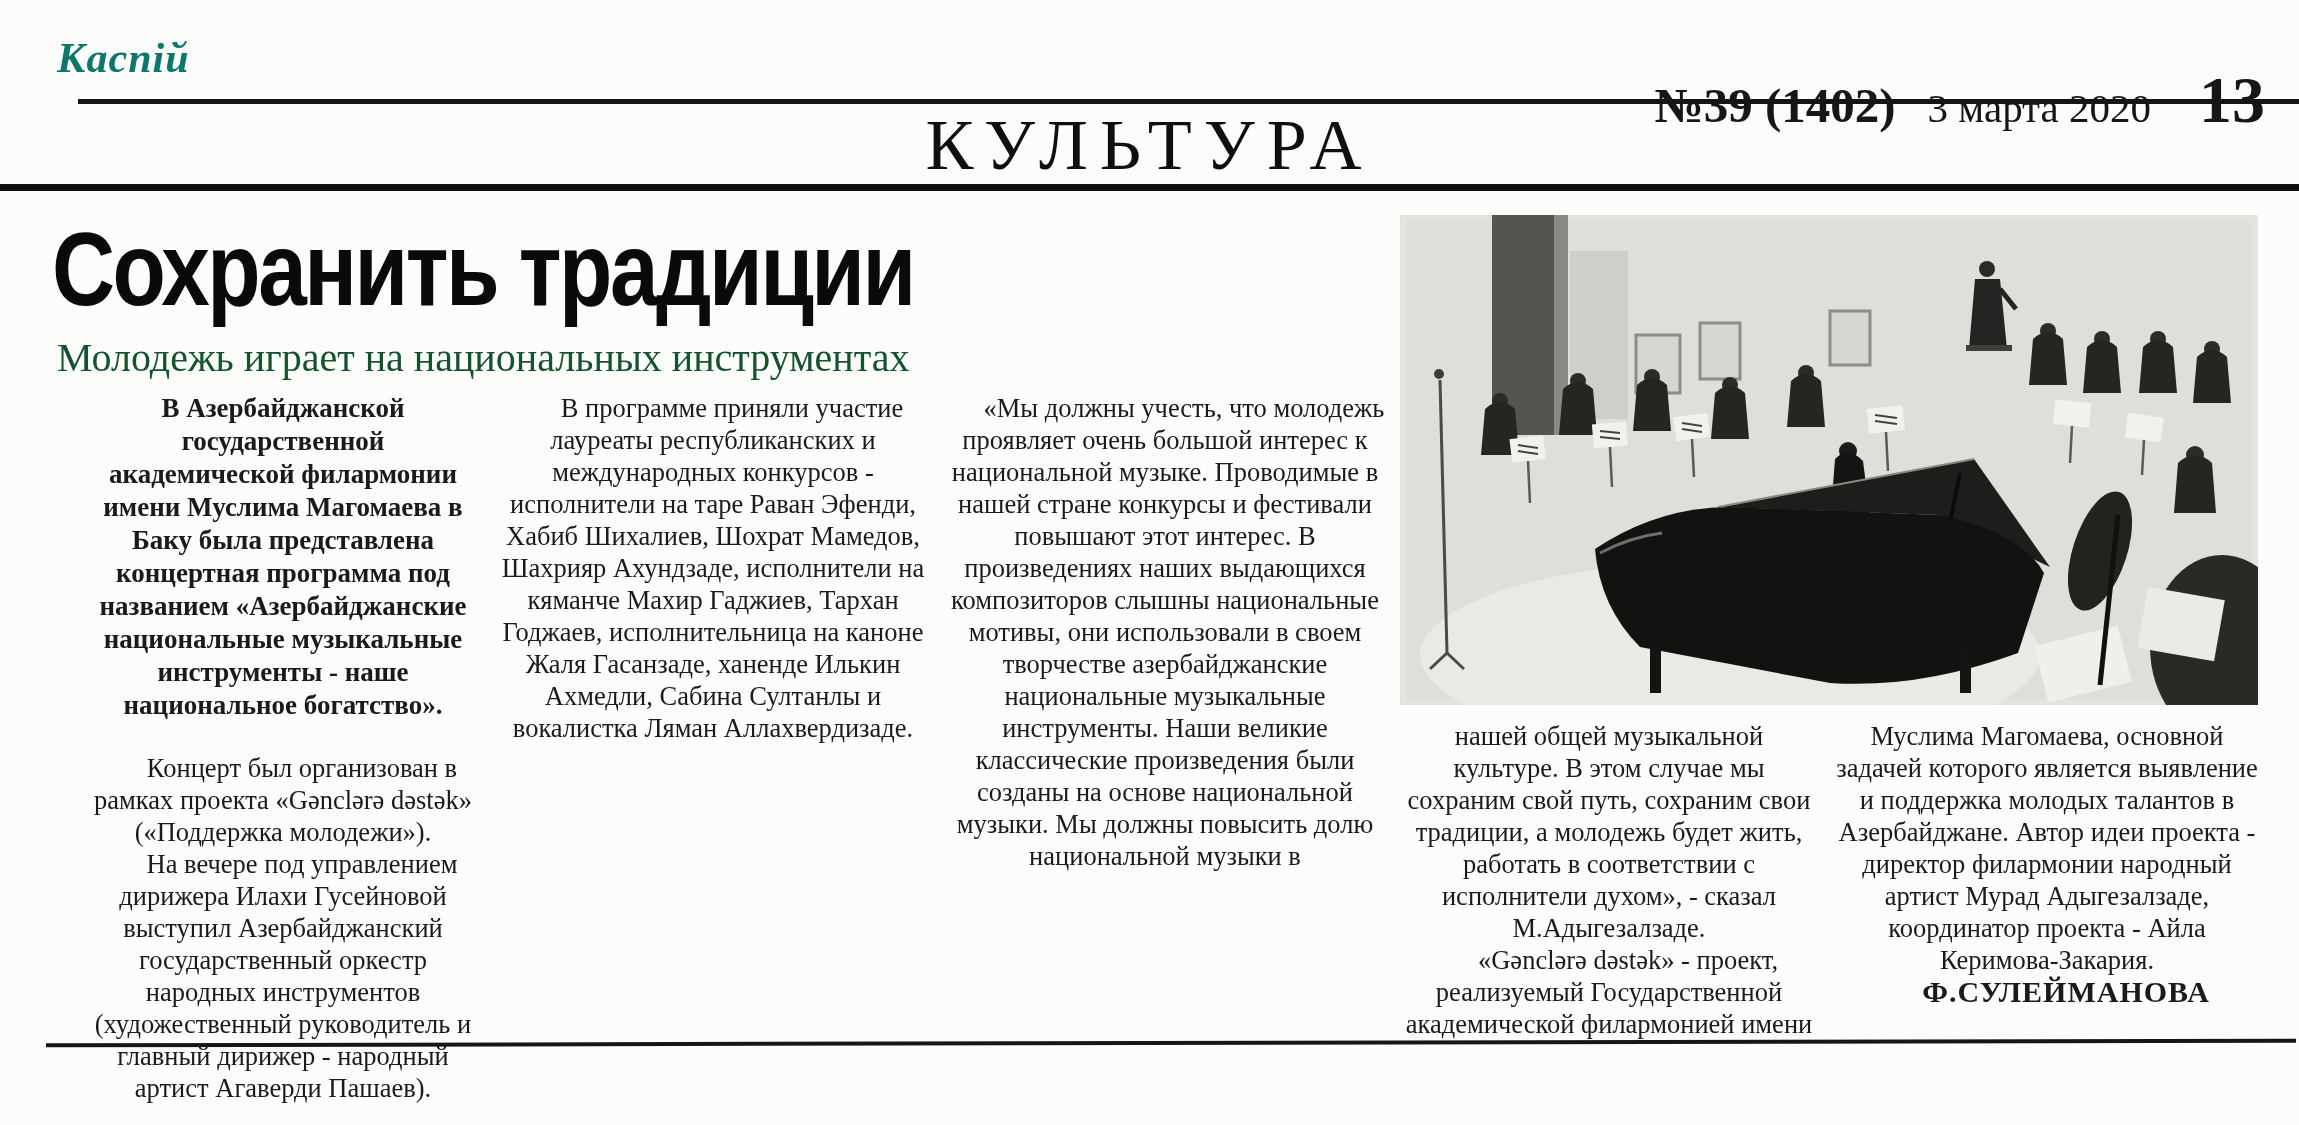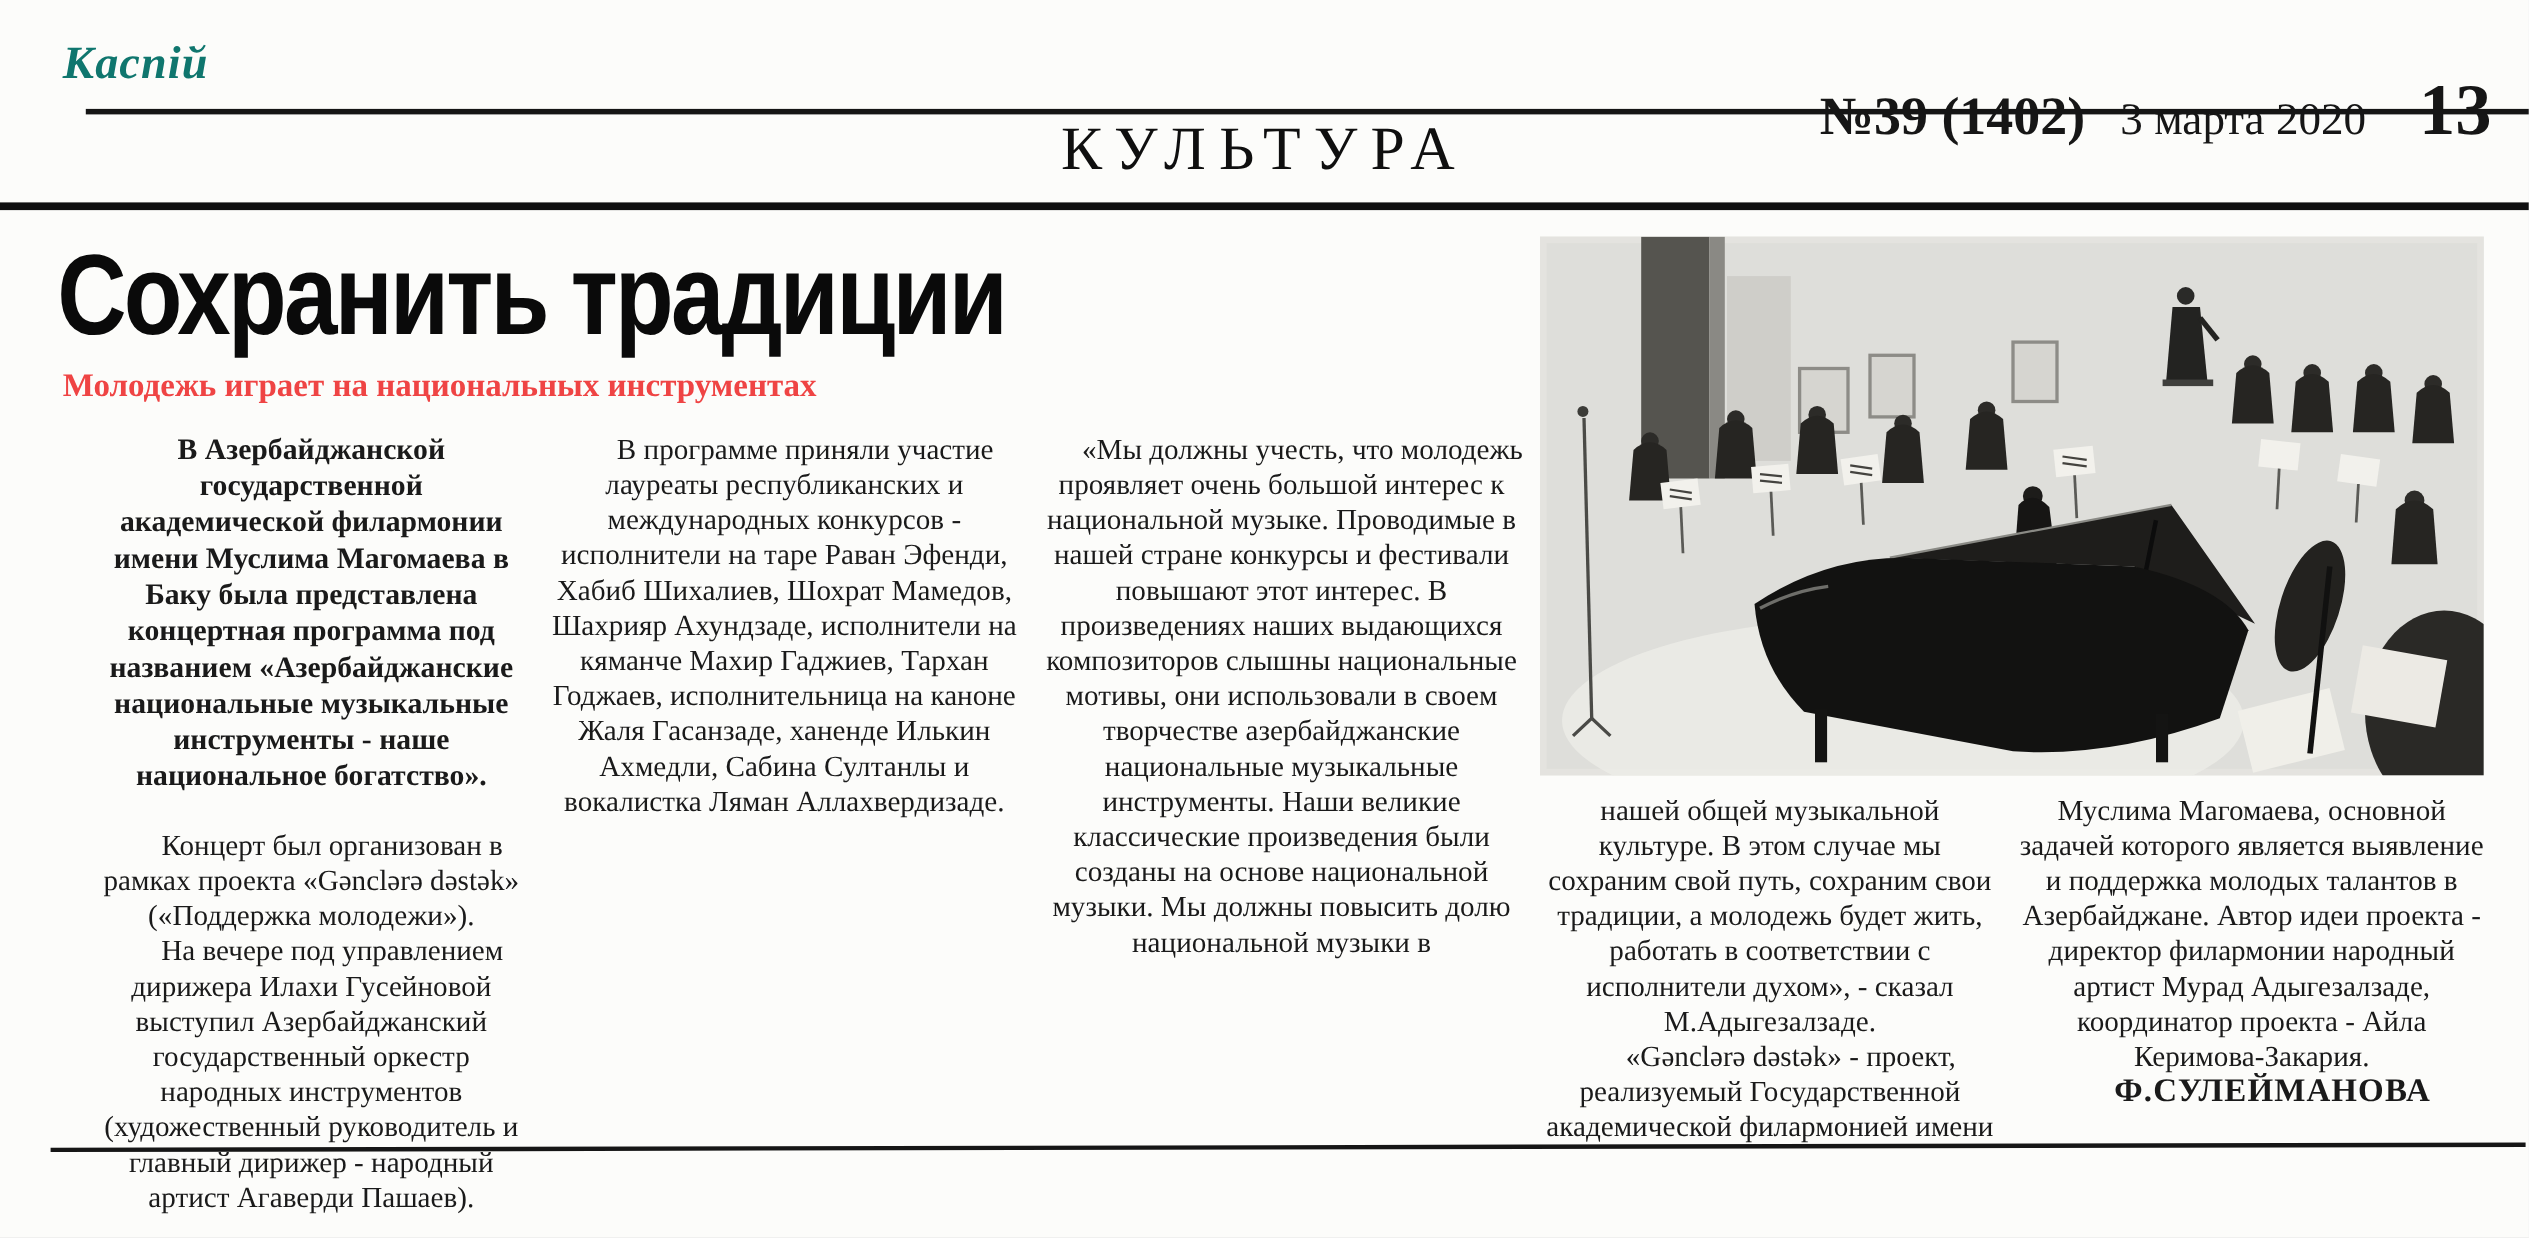--- a/index.html
+++ b/index.html
@@ -15,31 +15,31 @@
   }
   .hdr-right{
     position:absolute;top:40px;right:34px;display:flex;align-items:baseline;gap:32px;
   }
   .issue{font-weight:700;font-size:49px;margin-top:37px;}
   .date{font-size:41px;}
   .pagenum{font-weight:700;font-size:66px;margin-left:16px;}
   .rule-top{position:absolute;left:78px;right:0;top:99px;height:5px;background:#151515;}
   .section-title{
     position:absolute;left:0;right:0;top:104px;text-align:center;
-    font-size:56px;letter-spacing:12px;color:#0f0f0f;
+    font-size:72px;letter-spacing:12px;color:#0f0f0f;
   }
   .rule-section{position:absolute;left:0;right:0;top:184px;height:7px;background:#0f0f0f;}
   
   .headline{
     position:absolute;left:52px;top:210px;white-space:nowrap;
     font-family:"Liberation Sans",sans-serif;font-weight:700;
     font-size:104px;letter-spacing:-3px;color:#0a0a0a;
     transform:scaleX(0.84);transform-origin:left top;
   }
-  .subhead{position:absolute;left:57px;top:334px;font-size:30px;color:#ef4444;font-weight:bold;}
+  .subhead{position:absolute;left:57px;top:334px;font-size:40px;color:#14532d;}
   
   .col{
     position:absolute;top:392px;text-align:justify;
     font-size:26.5px;line-height:32px;color:#1a1a1a;
     hyphens:auto;-webkit-hyphens:auto;
   }
   .col p{margin:0;text-indent:38px;text-align:center;}
   .col p.noindent{text-indent:0;}
   .col p.gap{margin-top:30px;}
   .lead{font-weight:700;font-size:27px;line-height:33px;}

